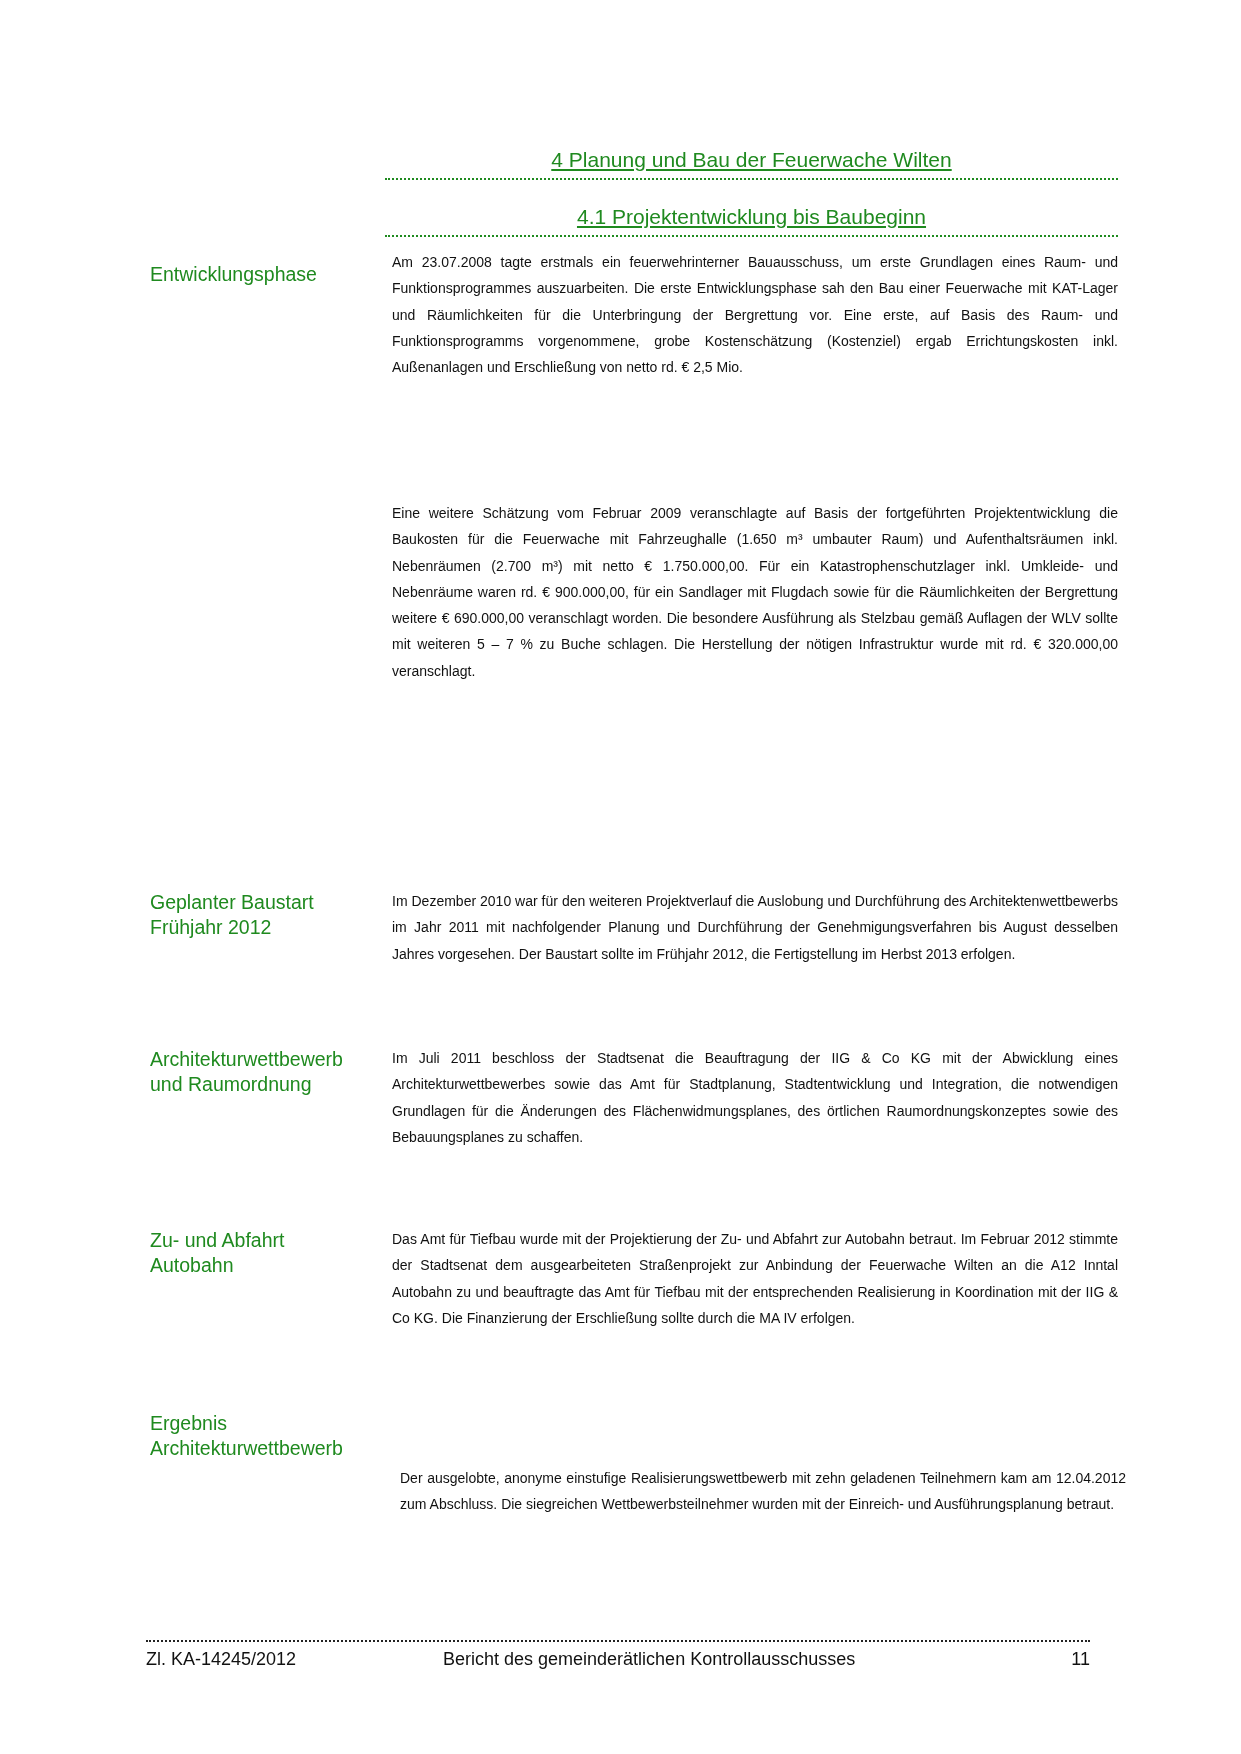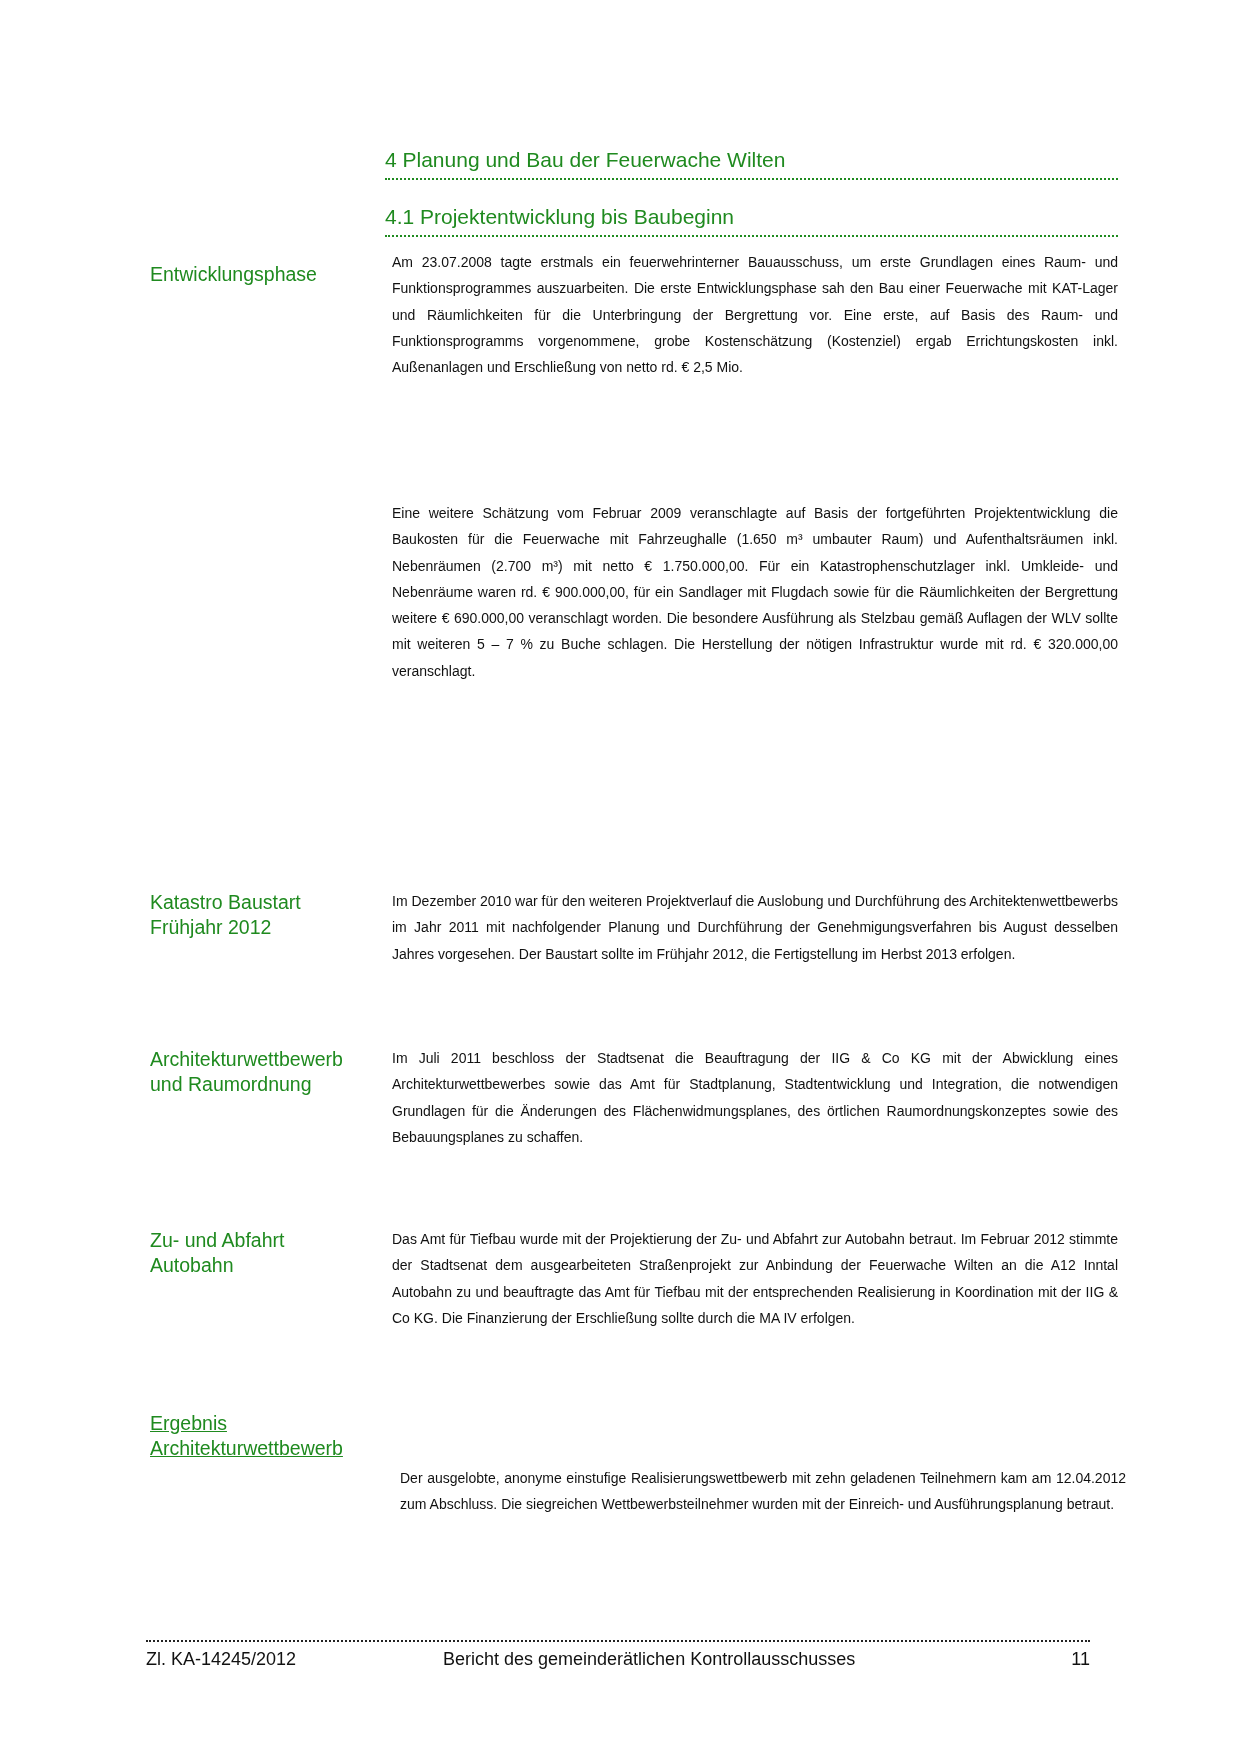--- a/index.html
+++ b/index.html
@@ -10,26 +10,27 @@
       overflow: hidden;
       font-family: "Liberation Sans", sans-serif;
       color: #111111;
     }
     .page { position: absolute; left: 0; top: 0; width: 1241px; height: 1754px; }
 
     .hdr {
       position: absolute;
       left: 385px;
       width: 733px;
-      text-align: left;
+      text-align: center;
       color: #1f8a1f;
       font-size: 21px;
       line-height: 24px;
       padding-bottom: 6px;
       border-bottom: 2px dotted #1f8a1f;
+      text-decoration: underline;
     }
     .hdr-chapter { top: 148px; }
     .hdr-section { top: 205px; }
 
     .side-label {
       position: absolute;
       left: 150px;
       width: 220px;
       color: #1f8a1f;
       font-size: 19.5px;
@@ -73,38 +74,38 @@
   <div class="hdr hdr-chapter">4  Planung und Bau der Feuerwache Wilten</div>
   <div class="hdr hdr-section">4.1  Projektentwicklung bis Baubeginn</div>
 
   <div class="side-label" style="top:262px;">
     <span>Entwicklungsphase</span>
   </div>
   <p class="para" style="top:249px; margin:0;">Am 23.07.2008 tagte erstmals ein feuerwehrinterner Bauausschuss, um erste Grundlagen eines Raum- und Funktionsprogrammes auszu­arbeiten. Die erste Entwicklungsphase sah den Bau einer Feuerwache mit KAT-Lager und Räumlichkeiten für die Unterbringung der Bergret­tung vor. Eine erste, auf Basis des Raum- und Funktionsprogramms vorgenommene, grobe Kostenschätzung (Kostenziel) ergab Errich­tungskosten inkl. Außenanlagen und Erschließung von netto rd. € 2,5 Mio.</p>
   <p class="para" style="top:500px; margin:0;">Eine weitere Schätzung vom Februar 2009 veranschlagte auf Basis der fortgeführten Projektentwicklung die Baukosten für die Feuerwache mit Fahrzeughalle (1.650 m³ umbauter Raum) und Aufenthaltsräumen inkl. Nebenräumen (2.700 m³) mit netto € 1.750.000,00. Für ein Katastro­phenschutzlager inkl. Umkleide- und Nebenräume waren rd. € 900.000,00, für ein Sandlager mit Flugdach sowie für die Räumlich­keiten der Bergrettung weitere € 690.000,00 veranschlagt worden. Die besondere Ausführung als Stelzbau gemäß Auflagen der WLV sollte mit weiteren 5 – 7 % zu Buche schlagen. Die Herstellung der nötigen Infrastruktur wurde mit rd. € 320.000,00 veranschlagt.</p>
 
   <div class="side-label" style="top:890px;">
-    <div>Katastro Baustart</div>
+    <div>Geplanter Baustart</div>
     <div>Frühjahr 2012</div>
   </div>
   <p class="para" style="top:888px; margin:0;">Im Dezember 2010 war für den weiteren Projektverlauf die Auslobung und Durchführung des Architektenwettbewerbs im Jahr 2011 mit nach­folgender Planung und Durchführung der Genehmigungsverfahren bis August desselben Jahres vorgesehen. Der Baustart sollte im Frühjahr 2012, die Fertigstellung im Herbst 2013 erfolgen.</p>
 
   <div class="side-label" style="top:1047px;">
     <div>Architekturwettbewerb</div>
     <div>und Raumordnung</div>
   </div>
   <p class="para" style="top:1045px; margin:0;">Im Juli 2011 beschloss der Stadtsenat die Beauftragung der IIG &amp; Co KG mit der Abwicklung eines Architekturwettbewerbes sowie das Amt für Stadtplanung, Stadtentwicklung und Integration, die notwendigen Grundlagen für die Änderungen des Flächenwidmungsplanes, des ört­lichen Raumordnungskonzeptes sowie des Bebauungsplanes zu schaf­fen.</p>
 
   <div class="side-label" style="top:1228px;">
     <div>Zu- und Abfahrt</div>
     <div>Autobahn</div>
   </div>
   <p class="para" style="top:1226px; margin:0;">Das Amt für Tiefbau wurde mit der Projektierung der Zu- und Abfahrt zur Autobahn betraut. Im Februar 2012 stimmte der Stadtsenat dem ausgearbeiteten Straßenprojekt zur Anbindung der Feuerwache Wilten an die A12 Inntal Autobahn zu und beauftragte das Amt für Tiefbau mit der entsprechenden Realisierung in Koordination mit der IIG &amp; Co KG. Die Finanzierung der Erschließung sollte durch die MA IV erfolgen.</p>
 
-  <div class="side-label" style="top:1411px;text-decoration:underline;">
+  <div class="side-label" style="top:1411px;">
     <div>Ergebnis</div>
     <div>Architekturwettbewerb</div>
   </div>
   <p class="para" style="top:1457px; margin:8px;">Der ausgelobte, anonyme einstufige Realisierungswettbewerb mit zehn geladenen Teilnehmern kam am 12.04.2012 zum Abschluss. Die sieg­reichen Wettbewerbsteilnehmer wurden mit der Einreich- und Ausfüh­rungsplanung betraut.</p>
 
   <div class="footer-rule"></div>
   <div class="footer footer-left">Zl. KA-14245/2012</div>
   <div class="footer footer-center">Bericht des gemeinderätlichen Kontrollausschusses</div>
   <div class="footer footer-right">11</div>
 

